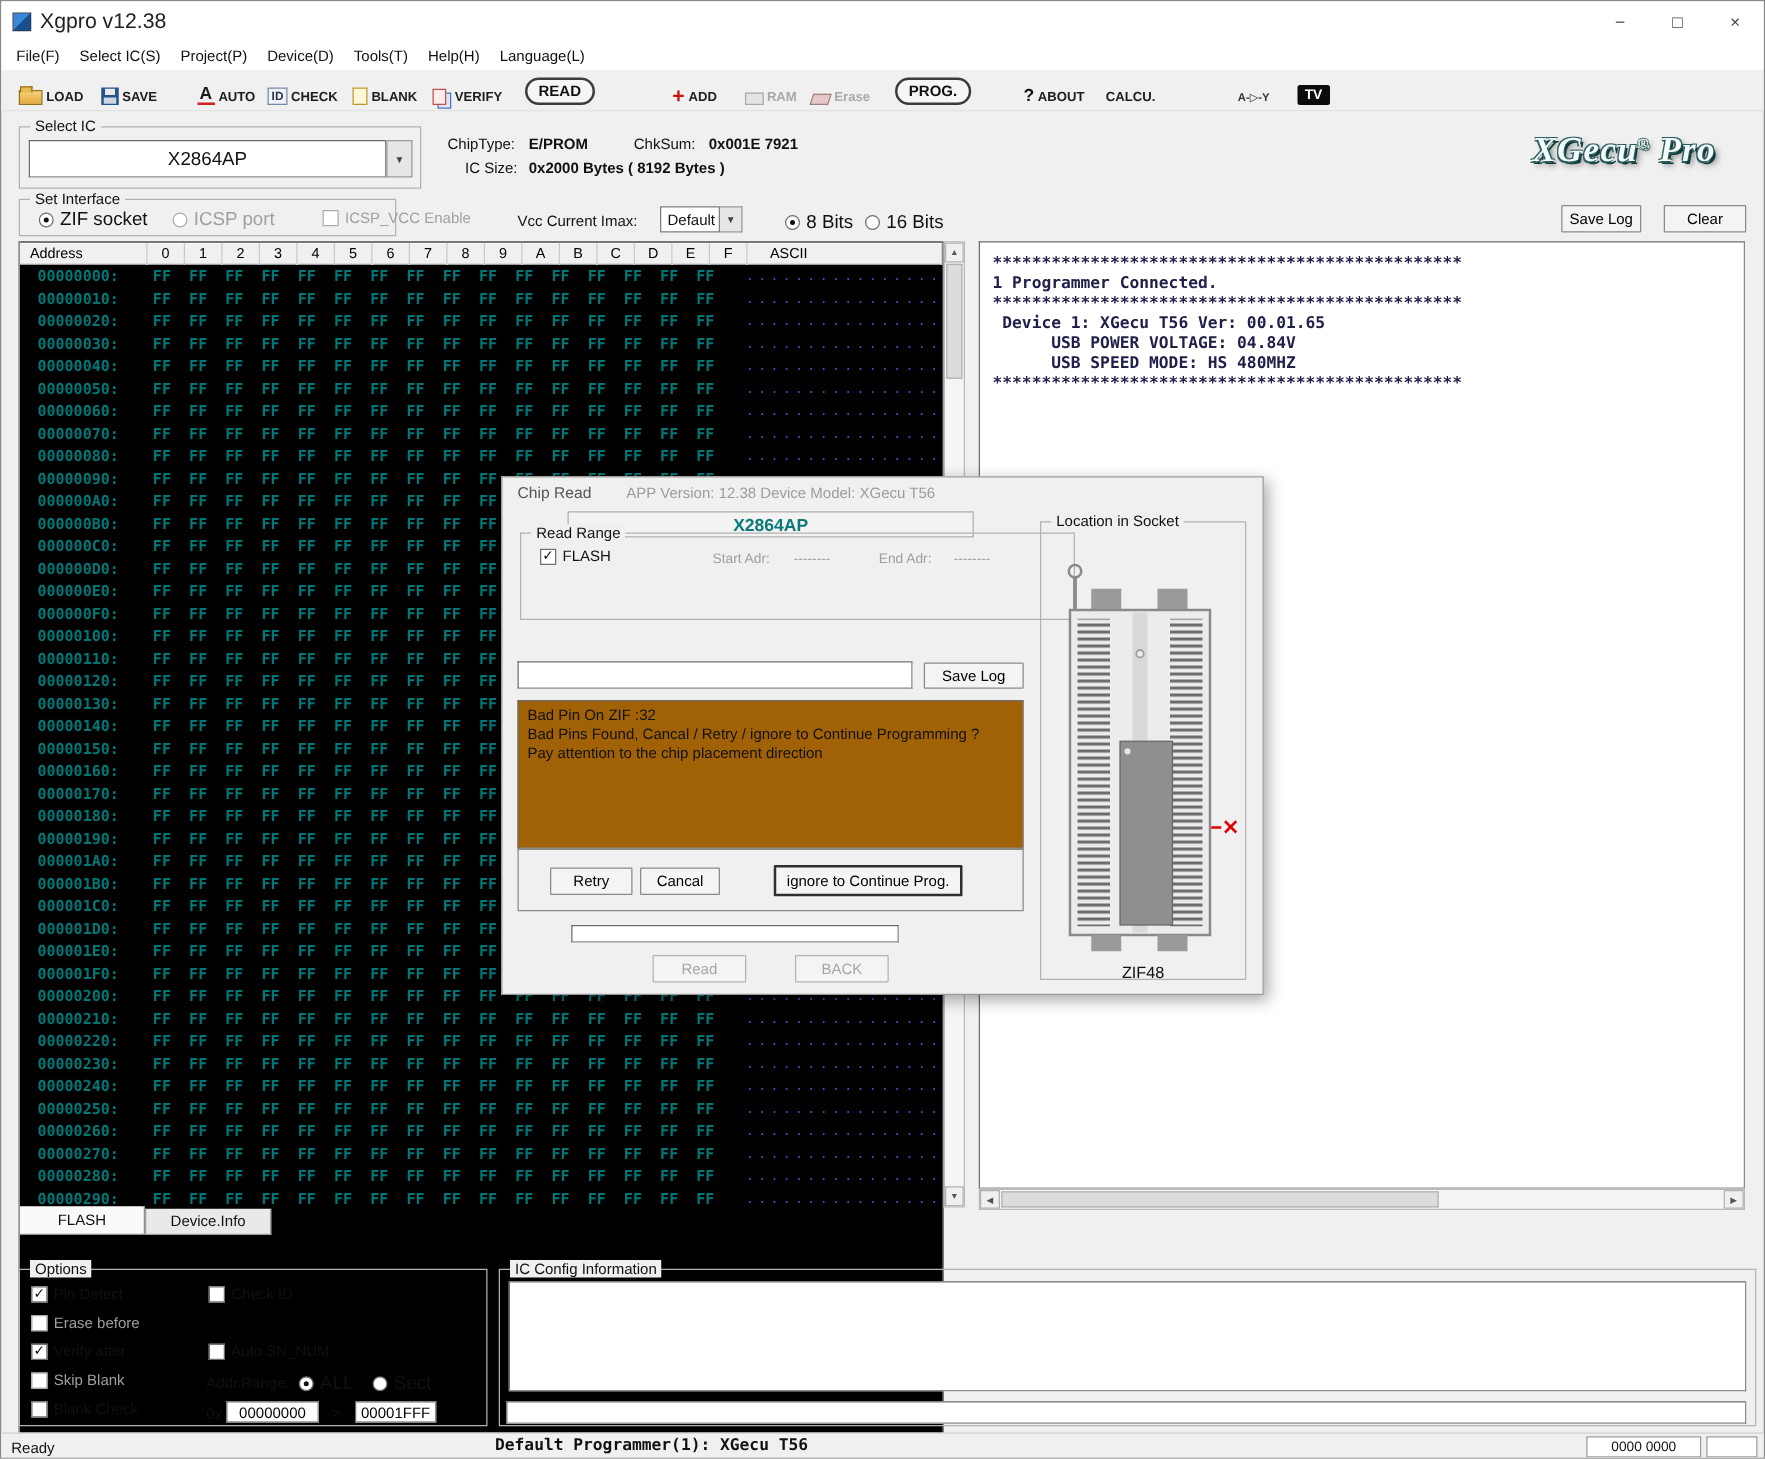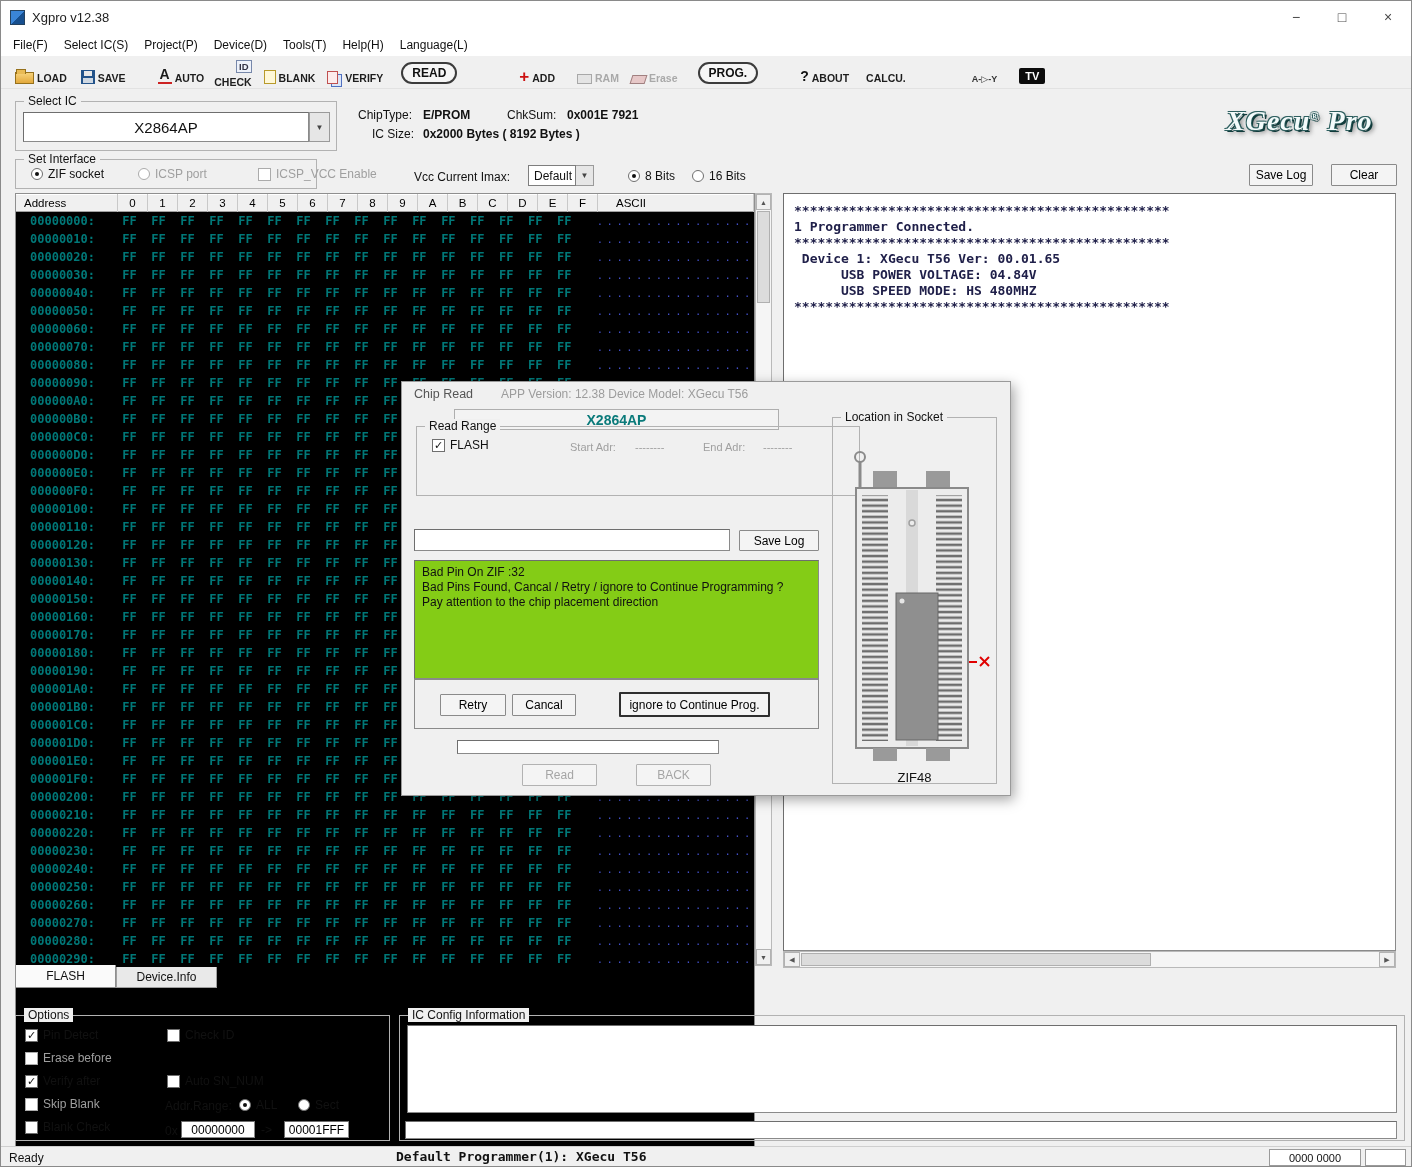--- a/index.html
+++ b/index.html
@@ -7,21 +7,21 @@
   #app {
     position:relative; width:1412px; height:1167px; background:#f0f0f0;
     font-family:"Liberation Sans","DejaVu Sans",sans-serif; font-size:12px; color:#111;
     overflow:hidden; border:1px solid #8a8a8a;
   }
   .abs { position:absolute; }
 
   
   .titlebar { position:absolute; left:0; top:0; right:0; height:32px; background:#fff; display:flex; align-items:center; padding-left:9px; }
   .app-icon { width:15px; height:15px; margin-right:7px; background:linear-gradient(135deg,#3a85d8 50%,#174f8f 50%); border:1px solid #23415f; }
-  .title-text { font-size:13px; color:#222; }
+  .title-text { font-size:17px; color:#222; }
   .win-controls { position:absolute; right:0; top:0; height:32px; display:flex; }
   .win-btn { width:46px; height:32px; display:flex; align-items:center; justify-content:center; font-size:14px; color:#4a4a4a; }
   .menubar { position:absolute; left:0; top:32px; right:0; height:23px; background:#fff; display:flex; align-items:center; padding-left:4px; }
   .menu-item { padding:3px 8px; font-size:12px; }
   .toolbar { position:absolute; left:0; top:55px; right:0; height:33px; background:#f0f0f0; border-bottom:1px solid #e2e2e2; display:flex; align-items:center; }
   .tb { display:flex; align-items:flex-end; gap:3px; height:28px; padding:2px 2px; }
   .tb .lbl { font-size:10.5px; font-weight:bold; color:#1d1d1d; }
   .tb.disabled .lbl { color:#a9a9a9; }
   .oval { border:2px solid #3c3c3c; border-radius:14px; padding:2px 9px; font-weight:bold; font-size:12px; color:#111; background:#f6f6f6; }
   .ico { display:inline-flex; align-items:center; justify-content:center; font-weight:bold; }
@@ -49,21 +49,21 @@
   .btn.default { border:2px solid #2f2f2f; }
   .btn.disabled { color:#a5a5a5; border-color:#b2b2b2; }
   .combo { position:absolute; display:flex; }
   .combo .combo-val { flex:1; background:#fff; border:1px solid #7e7e7e; display:flex; align-items:center; padding-left:5px; font-size:12px; }
   .combo .combo-arrow { width:18px; background:#e6e6e6; border:1px solid #9a9a9a; border-left:none; font-size:8px; display:flex; align-items:center; justify-content:center; color:#444; }
   .cb { position:absolute; display:flex; align-items:center; gap:5px; font-size:12px; white-space:nowrap; }
   .cb .box { width:13px; height:13px; background:#fff; border:1px solid #6f6f6f; font-size:11px; line-height:11px; text-align:center; color:#111; font-weight:bold; flex:0 0 13px; }
   .cb.checked .box::after { content:"✓"; }
   .cb.disabled { color:#9f9f9f; }
   .cb.disabled .box { border-color:#ababab; }
-  .radio { position:absolute; display:flex; align-items:center; gap:5px; font-size:12px; white-space:nowrap; }
+  .radio { position:absolute; display:flex; align-items:center; gap:5px; font-size:15px; white-space:nowrap; }
   .radio .dot { width:12px; height:12px; border-radius:50%; background:#fff; border:1px solid #6f6f6f; position:relative; flex:0 0 12px; }
   .radio.sel .dot::after { content:""; position:absolute; left:3px; top:3px; width:4px; height:4px; border-radius:50%; background:#111; }
   .radio.disabled { color:#9f9f9f; }
   .radio.disabled .dot { border-color:#ababab; }
   .lab { position:absolute; font-size:12px; white-space:nowrap; }
   .bval { font-weight:bold; }
 
   
   .brand { position:absolute; left:1225px; top:104px; width:170px; font-family:"Liberation Serif","DejaVu Serif",serif; font-style:italic; font-weight:bold; font-size:28px; letter-spacing:1px; color:#f4fbfb;
     text-shadow:-1px -1px 0 #2e5f5f,1px -1px 0 #2e5f5f,-1px 1px 0 #2e5f5f,2px 2px 0 #123c3c,3px 3px 5px rgba(0,0,0,.55); }
@@ -110,21 +110,21 @@
   .status-box { position:absolute; top:2px; height:17px; background:#fff; border:1px solid #9a9a9a; display:flex; align-items:center; justify-content:center; font-size:11px; }
 
   
   .dialog { position:absolute; left:400px; top:380px; width:610px; height:415px; background:#f0f0f0; border:1px solid #9a9a9a; box-shadow:3px 4px 12px rgba(0,0,0,.35); z-index:10; }
   .dlg-title { height:24px; display:flex; align-items:center; padding-left:12px; gap:28px; }
   .dlg-title .t { color:#555; font-size:12.5px; }
   .dlg-title .st { color:#9c9c9c; font-size:12px; }
   .chipbox { position:absolute; left:52px; top:27px; width:325px; height:21px; border:1px solid #aeaeae; display:flex; align-items:center; justify-content:center; font-weight:bold; font-size:14px; color:#0a7a7a; background:#f3f3f3; }
   .dgroup { position:absolute; border:1px solid #b2b2b2; }
   .gray11 { position:absolute; font-size:11px; color:#a0a0a0; white-space:nowrap; }
-  .msgbox { position:absolute; left:12px; top:178px; width:405px; height:119px; background:#84cc16; border:1px solid #8a8a8a; border-top-color:#6e6e6e; border-left-color:#6e6e6e; padding:4px 7px; overflow:hidden; }
+  .msgbox { position:absolute; left:12px; top:178px; width:405px; height:119px; background:#a16207; border:1px solid #8a8a8a; border-top-color:#6e6e6e; border-left-color:#6e6e6e; padding:4px 7px; overflow:hidden; }
   .msgline { font-size:12px; line-height:15px; color:#111; }
   .btnpanel { position:absolute; left:12px; top:297px; width:405px; height:50px; border:1px solid #8a8a8a; }
   .sock-label { position:absolute; left:0; right:0; top:352px; text-align:center; font-size:13px; color:#111; }
 </style>
 </head>
 <body>
 
 <div id="app">
 
   <div class="titlebar">
@@ -153,21 +153,21 @@
         <span class="lbl">LOAD</span>
       </div>
       <div class="tb" style="margin-left: 10px;">
         <span class="ico ico-save"></span>
         <span class="lbl">SAVE</span>
       </div>
       <div class="tb" style="margin-left: 28px;">
         <span class="ico ico-auto">A</span>
         <span class="lbl">AUTO</span>
       </div>
-      <div class="tb" style="margin-left: 6px; flex-direction: column;">
+      <div class="tb" style="margin-left: 6px;">
         <span class="ico ico-check">ID</span>
         <span class="lbl">CHECK</span>
       </div>
       <div class="tb" style="margin-left: 8px;">
         <span class="ico ico-blank"></span>
         <span class="lbl">BLANK</span>
       </div>
       <div class="tb" style="margin-left: 8px;">
         <span class="ico ico-verify"></span>
         <span class="lbl">VERIFY</span>

